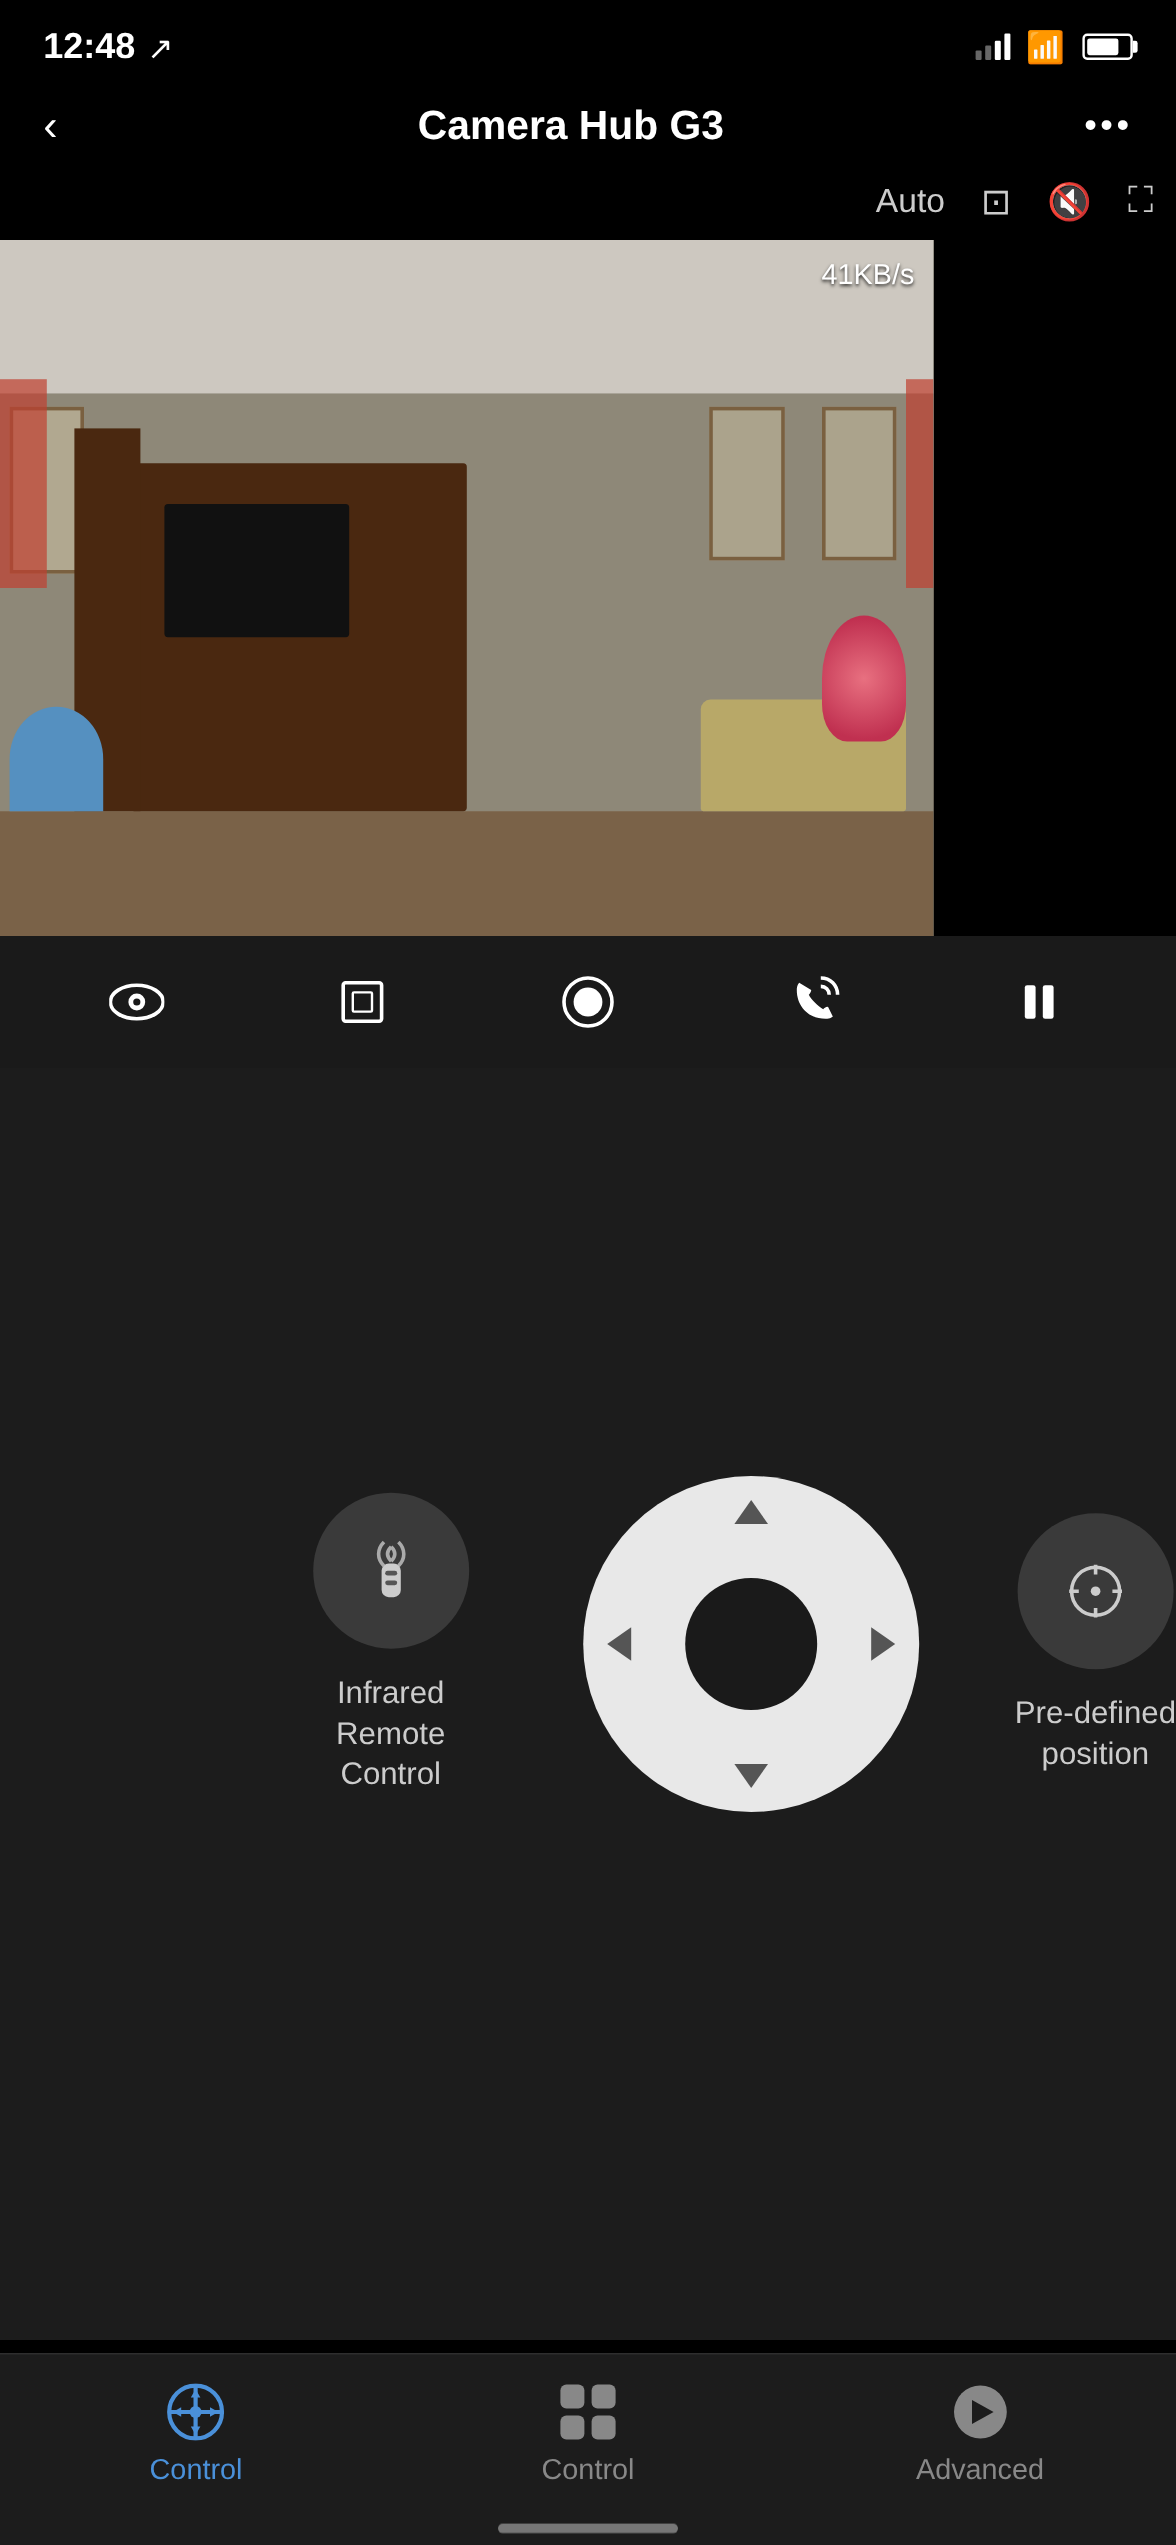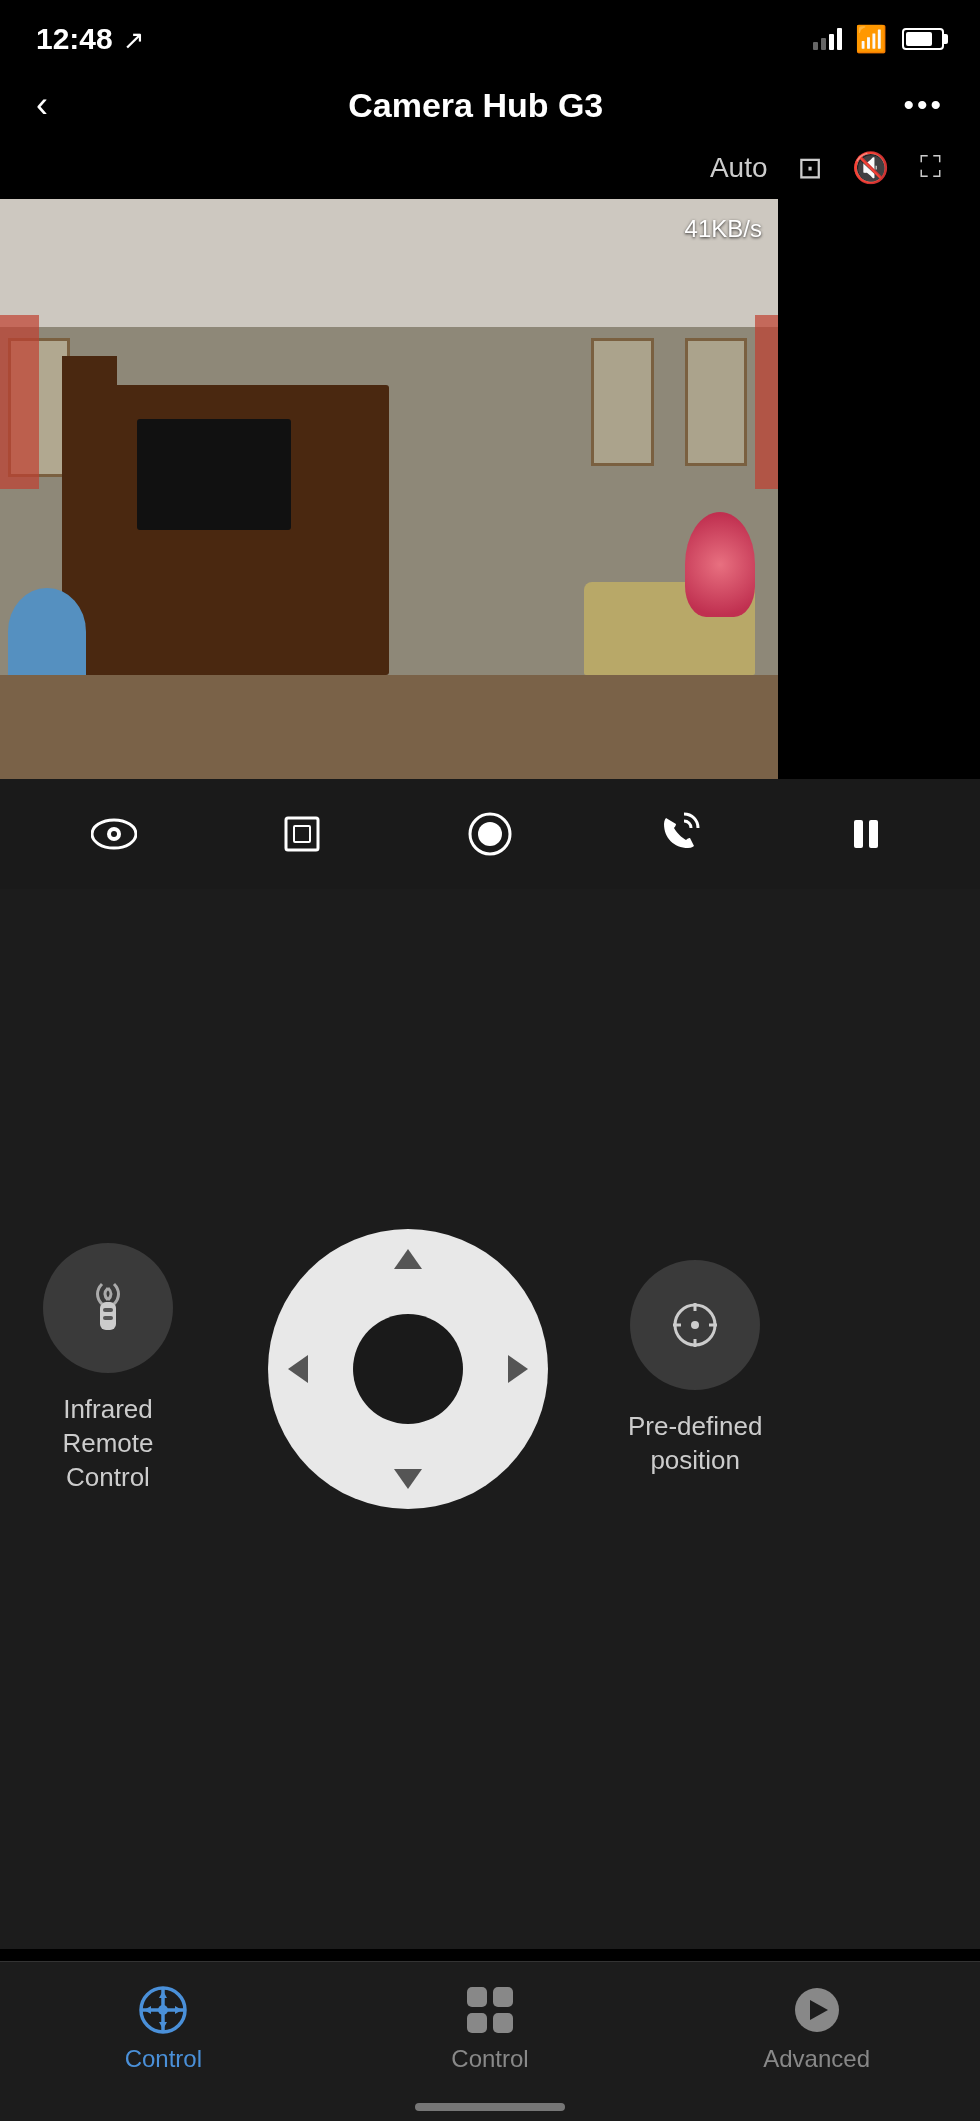--- a/index.html
+++ b/index.html
@@ -93,21 +93,21 @@
       font-size: 30px;
       letter-spacing: 3px;
       cursor: pointer;
     }
 
     
     .controls-bar {
       display: flex;
       justify-content: flex-end;
       align-items: center;
-      padding: 0 39px 14px 36px;
+      padding: 0 19px 14px 36px;
       gap: 30px;
     }
     .controls-bar .auto-label {
       color: #ccc;
       font-size: 28px;
     }
 
     
     .camera-feed {
       width: 778px;
@@ -145,21 +145,21 @@
       width: 60px;
       height: 60px;
     }
 
     
     .control-area {
       background: #1c1c1c;
       flex: 1;
       display: flex;
       flex-direction: column;
-      align-items: flex-start;
+      align-items: flex-end;
       justify-content: center;
       min-height: 900px;
       position: relative;
       padding-left: 28px;
     }
 
     .control-row {
       display: flex;
       align-items: center;
       justify-content: center;

